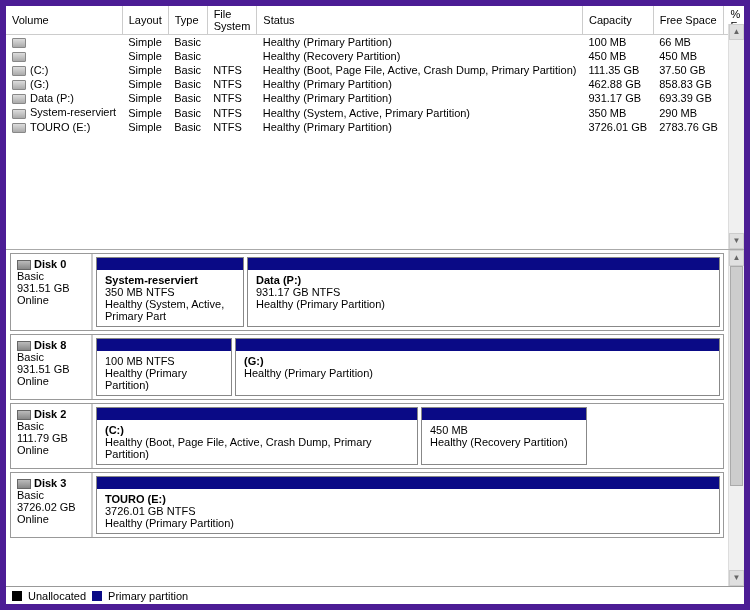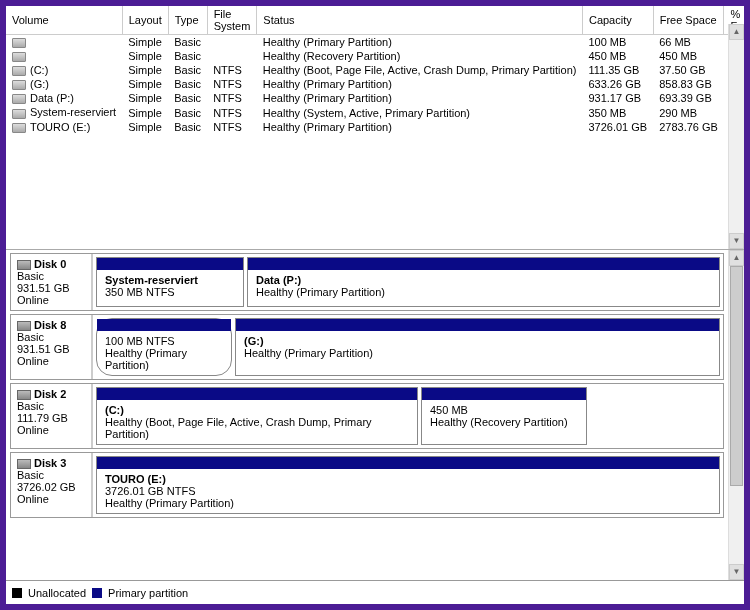--- a/index.html
+++ b/index.html
@@ -27,21 +27,21 @@
 .part .pbody { padding: 4px 8px; }
 .part .pname { font-weight: bold; }
 .scrollbar2 { position: absolute; right: 0; top: 0; bottom: 0; width: 16px; background: #f0f0f0; border-left: 1px solid #ddd; }
 .scrollbar2 .up, .scrollbar2 .down { height: 16px; background: #e0e0e0; border: 1px solid #ccc; text-align: center; font-size: 8px; line-height: 14px; color: #666; }
 .scrollbar2 .up::before { content: "▲"; }
 .scrollbar2 .down { position: absolute; bottom: 0; left: 0; right: 0; }
 .scrollbar2 .down::before { content: "▼"; }
 .scrollbar2 .thumb { position: absolute; left: 1px; right: 1px; top: 16px; height: 220px; background: #cdcdcd; border: 1px solid #aaa; }
 .cdrom { margin: 3px 4px; padding: 2px 6px; border-top: 1px solid #ccc; font-weight: bold; }
 
-.legend { height: 24px; border-top: 1px solid #999; display: flex; align-items: center; padding: 0 6px; gap: 6px; background: #fff; }
+.legend { height: 18px; border-top: 1px solid #999; display: flex; align-items: center; padding: 0 6px; gap: 6px; background: #fff; }
 .legend .sw { width: 10px; height: 10px; display: inline-block; }
 .legend .sw.unalloc { background: #000; }
 .legend .sw.prim { background: #0a0a86; }
 </style>
 </head>
 <body>
 
 <div class="container">
   <div class="top-pane">
     <table class="vol">
@@ -87,21 +87,21 @@
             <td>111.35 GB</td>
             <td>37.50 GB</td>
             <td>34 %</td>
           </tr>
           <tr>
             <td><span class="vol-icon"></span>(G:)</td>
             <td>Simple</td>
             <td>Basic</td>
             <td>NTFS</td>
             <td>Healthy (Primary Partition)</td>
-            <td>633.26 GB</td>
+            <td>462.88 GB</td>
             <td>858.83 GB</td>
             <td>92 %</td>
           </tr>
           <tr>
             <td><span class="vol-icon"></span>Data (P:)</td>
             <td>Simple</td>
             <td>Basic</td>
             <td>NTFS</td>
             <td>Healthy (Primary Partition)</td>
             <td>931.17 GB</td>
@@ -144,40 +144,42 @@
             <div>Basic</div>
             <div>931.51 GB</div>
             <div>Online</div>
           </div>
           <div class="parts">
             <div class="part" style="flex: 0 0 148px;">
               <div class="bar"></div>
               <div class="pbody">
                 <div class="pname">System-reserviert</div>
                 <div>350 MB NTFS</div>
+                <div>Healthy (System, Active, Primary Part</div>
               </div>
             </div>
             <div class="part" style="flex: 1 1 0%;">
               <div class="bar"></div>
               <div class="pbody">
                 <div class="pname">Data  (P:)</div>
+                <div>931.17 GB NTFS</div>
                 <div>Healthy (Primary Partition)</div>
               </div>
             </div>
           </div>
         </div>
         <div class="disk-row">
           <div class="disk-label">
             <div><span class="dicon"></span><span class="dname">Disk 8</span></div>
             <div>Basic</div>
             <div>931.51 GB</div>
             <div>Online</div>
           </div>
           <div class="parts">
-            <div class="part" style="flex: 0 0 136px; border-radius: 16px;">
+            <div class="part" style="flex: 0 0 136px;">
               <div class="bar"></div>
               <div class="pbody">
                 <div class="pname"></div>
                 <div>100 MB NTFS</div>
                 <div>Healthy (Primary Partition)</div>
               </div>
             </div>
             <div class="part" style="flex: 1 1 0%;">
               <div class="bar"></div>
               <div class="pbody">

